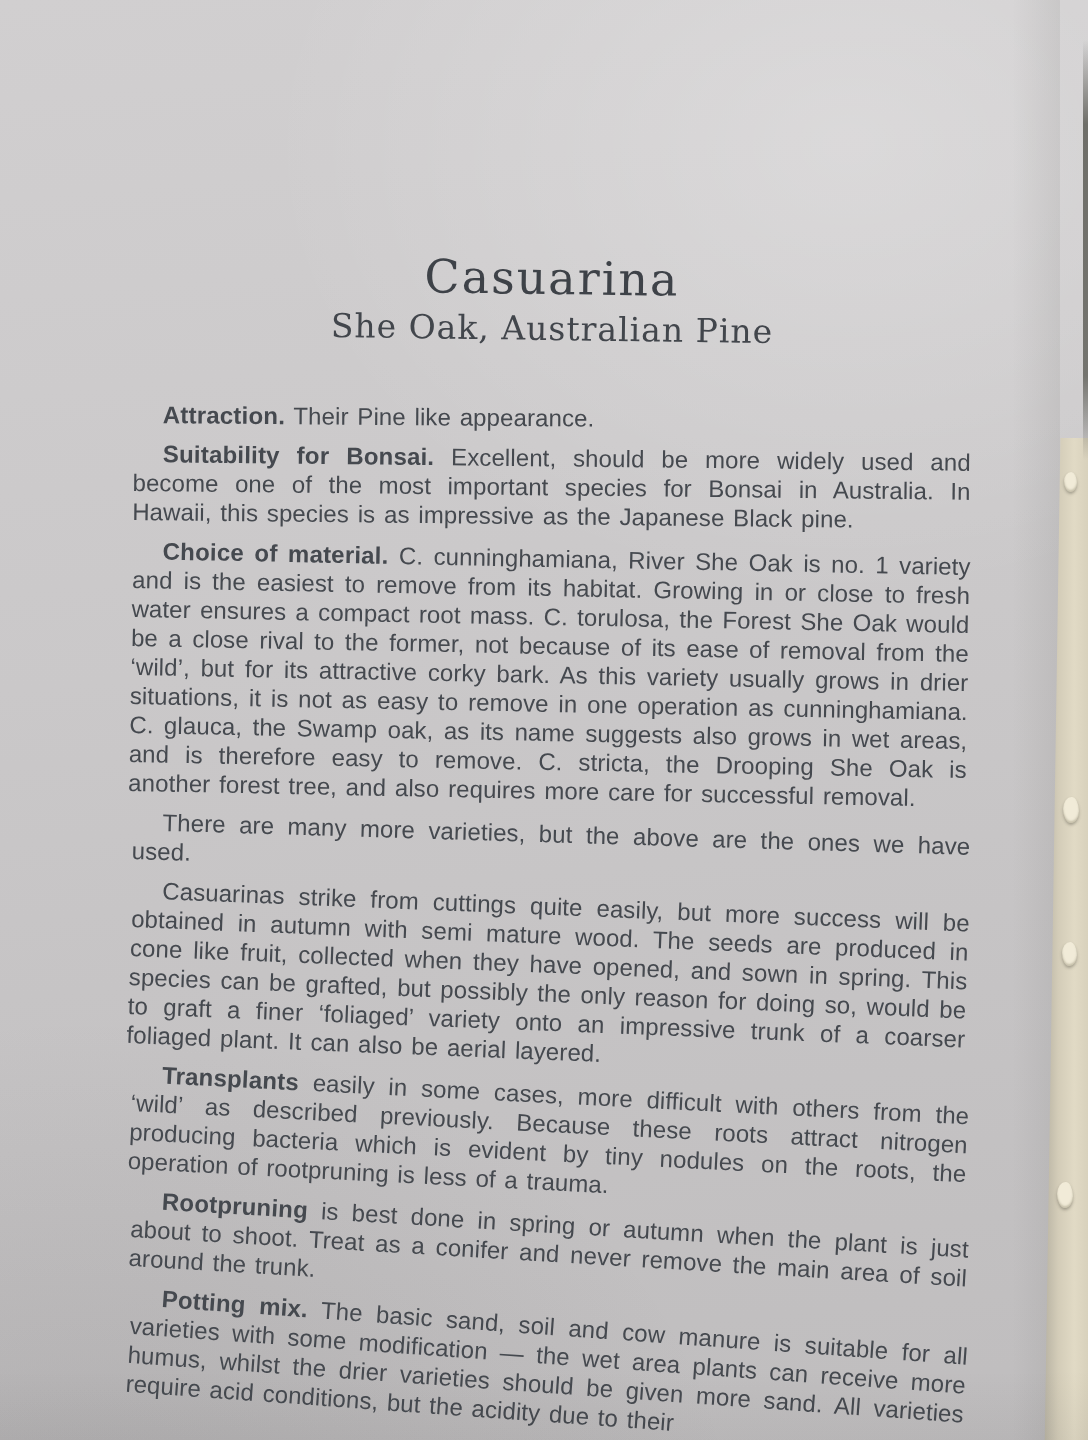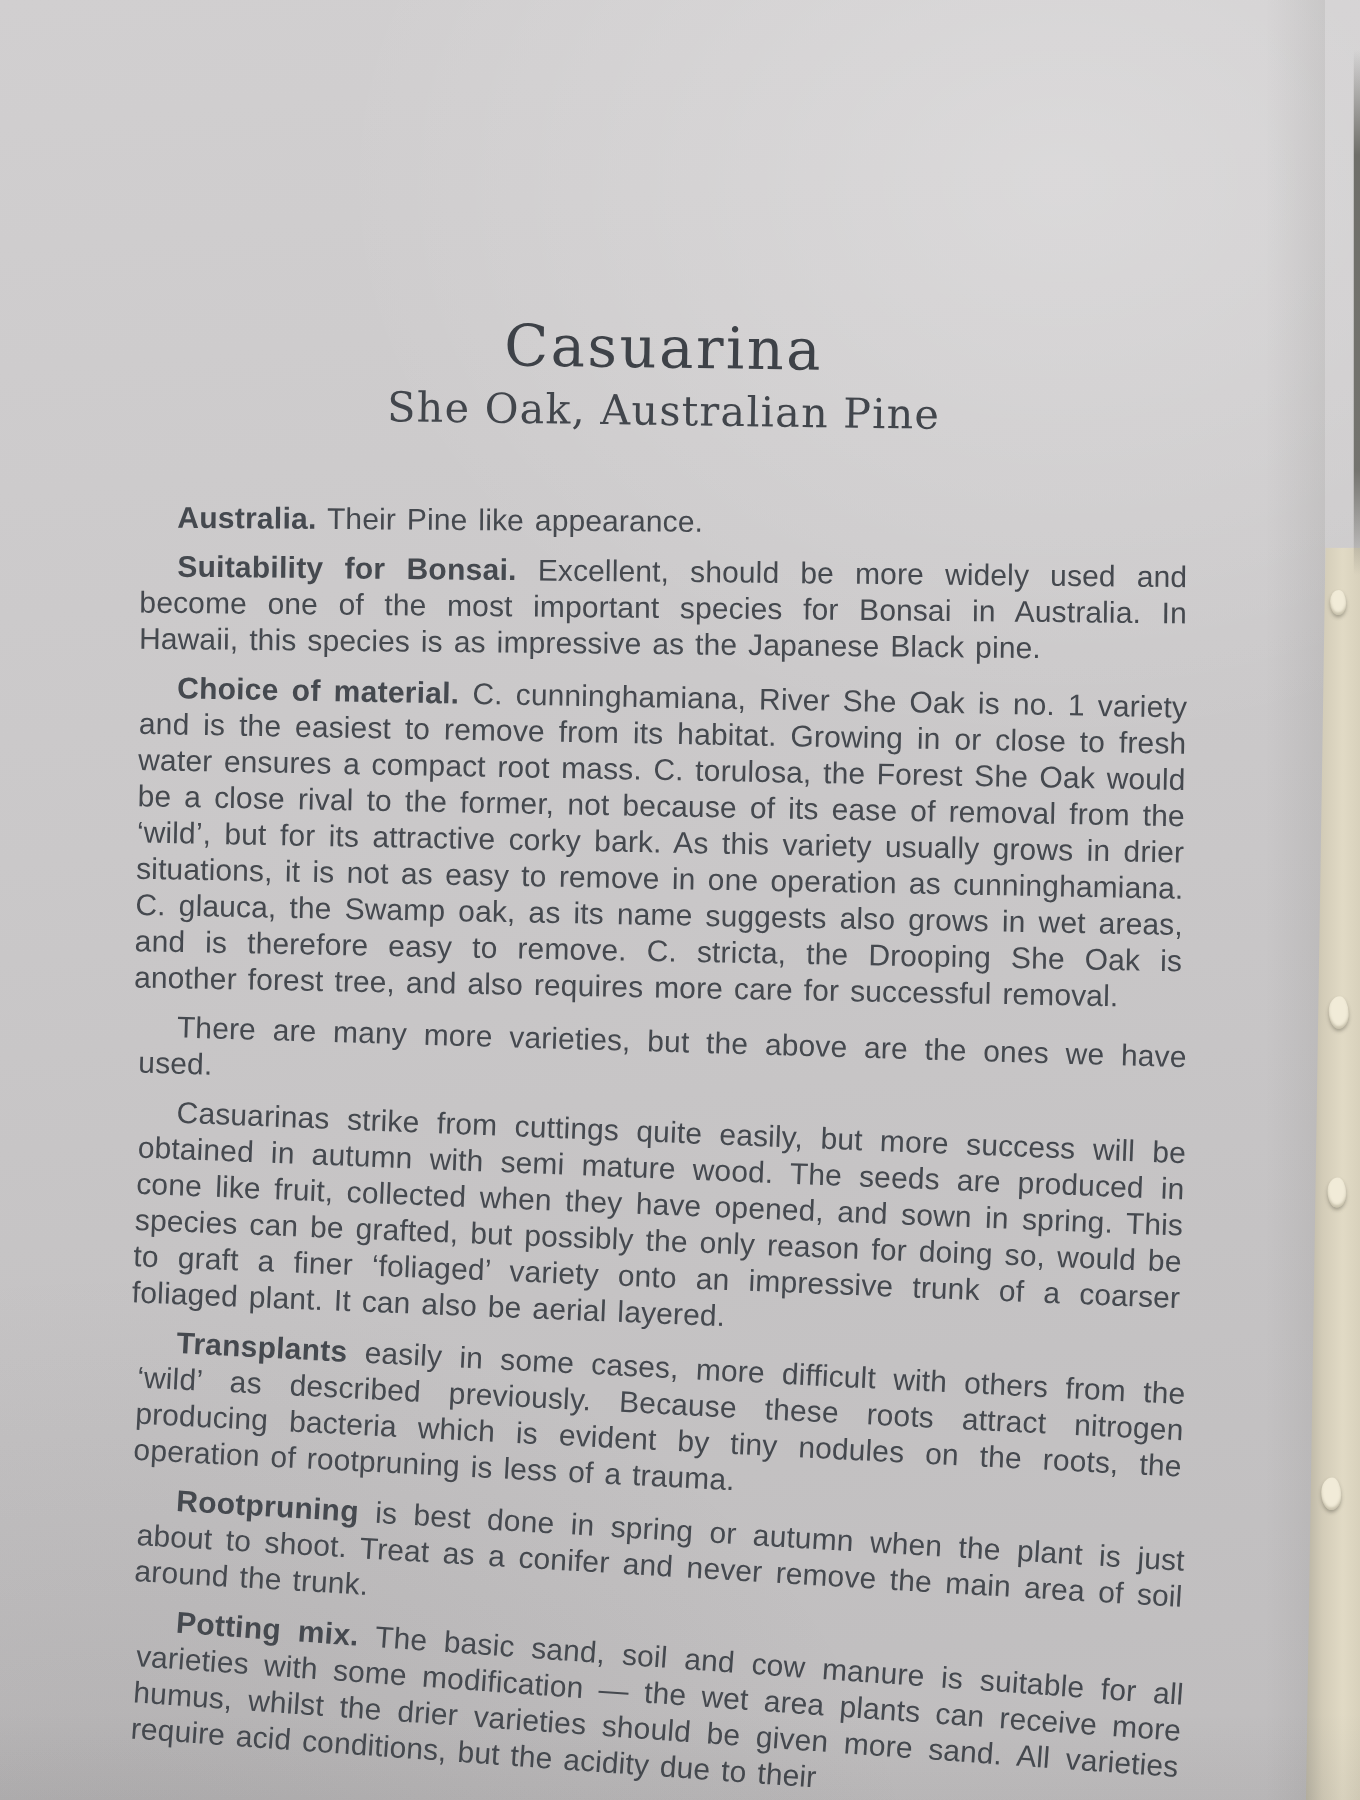--- a/index.html
+++ b/index.html
@@ -10,21 +10,21 @@
   }
   .photo {
     position:relative; width:1088px; height:1440px; overflow:hidden;
     background:
       radial-gradient(ellipse 900px 700px at 78% 10%, rgba(255,255,255,0.25), rgba(255,255,255,0) 65%),
       radial-gradient(ellipse 1100px 900px at 8% 108%, rgba(60,58,60,0.12), rgba(60,58,60,0) 60%),
       linear-gradient(175deg, #d1cfd0 0%, #cac8c9 45%, #bfbdbe 100%);
   }
   
   .content {
-    position:absolute; left:112px; top:0; width:838px;
+    position:absolute; left:133px; top:0; width:838px;
     color:#45494f;
   }
   .title {
     margin:251px 0 0; text-align:center;
     font-family:"DejaVu Serif", serif; font-weight:400;
     font-size:46px; letter-spacing:2px; color:#3e4248;
     transform:rotate(0.8deg); transform-origin:50% 50%;
   }
   .subtitle {
     margin:4px 0 0; text-align:center;
@@ -80,21 +80,21 @@
 </head>
 <body>
 
 <div class="photo">
 
   <div class="content">
     <h1 class="title">Casuarina</h1>
     <h2 class="subtitle">She Oak, Australian Pine</h2>
 
     <div class="body">
-      <p class="para"><span class="lead">Australia.</span><span> Their Pine like appearance.</span></p>
+      <p class="para"><span class="lead">Attraction.</span><span> Their Pine like appearance.</span></p>
       <p class="para"><span class="lead">Suitability for Bonsai.</span><span> Excellent, should be more widely used and become one of the most important species for Bonsai in Australia. In Hawaii, this species is as impressive as the Japanese Black pine.</span></p>
       <p class="para"><span class="lead">Choice of material.</span><span> C. cunninghamiana, River She Oak is no. 1 variety and is the easiest to remove from its habitat. Growing in or close to fresh water ensures a compact root mass. C. torulosa, the Forest She Oak would be a close rival to the former, not because of its ease of removal from the ‘wild’, but for its attractive corky bark. As this variety usually grows in drier situations, it is not as easy to remove in one operation as cunninghamiana. C. glauca, the Swamp oak, as its name suggests also grows in wet areas, and is therefore easy to remove. C. stricta, the Drooping She Oak is another forest tree, and also requires more care for successful removal.</span></p>
       <p class="para"><span class="lead"></span><span>There are many more varieties, but the above are the ones we have used.</span></p>
       <p class="para"><span class="lead"></span><span>Casuarinas strike from cuttings quite easily, but more success will be obtained in autumn with semi mature wood. The seeds are produced in cone like fruit, collected when they have opened, and sown in spring. This species can be grafted, but possibly the only reason for doing so, would be to graft a finer ‘foliaged’ variety onto an impressive trunk of a coarser foliaged plant. It can also be aerial layered.</span></p>
       <p class="para"><span class="lead">Transplants</span><span> easily in some cases, more difficult with others from the ‘wild’ as described previously. Because these roots attract nitrogen producing bacteria which is evident by tiny nodules on the roots, the operation of rootpruning is less of a trauma.</span></p>
       <p class="para"><span class="lead">Rootpruning</span><span> is best done in spring or autumn when the plant is just about to shoot. Treat as a conifer and never remove the main area of soil around the trunk.</span></p>
       <p class="para"><span class="lead">Potting mix.</span><span> The basic sand, soil and cow manure is suitable for all varieties with some modification — the wet area plants can receive more humus, whilst the drier varieties should be given more sand. All varieties require acid conditions, but the acidity due to their</span></p>
     </div>
   </div>
 

